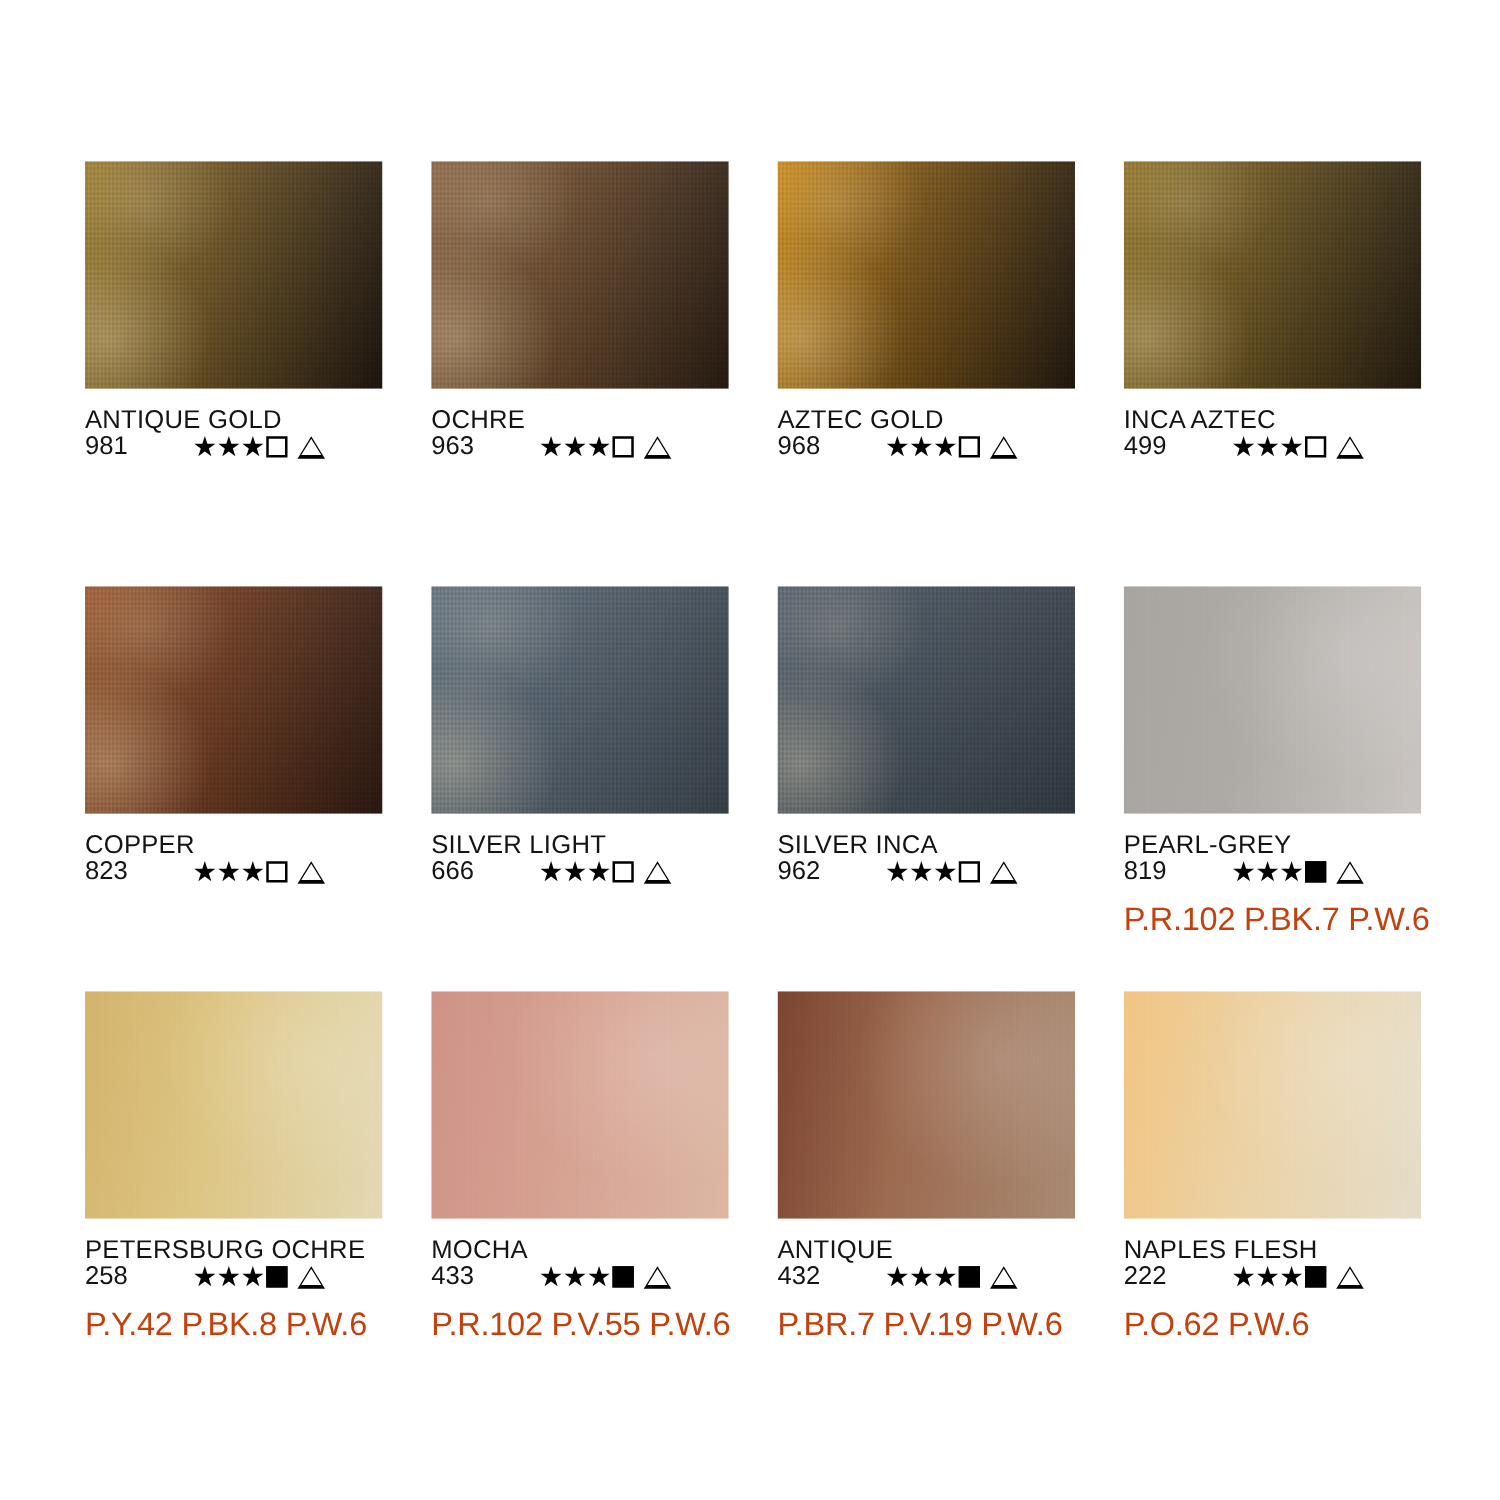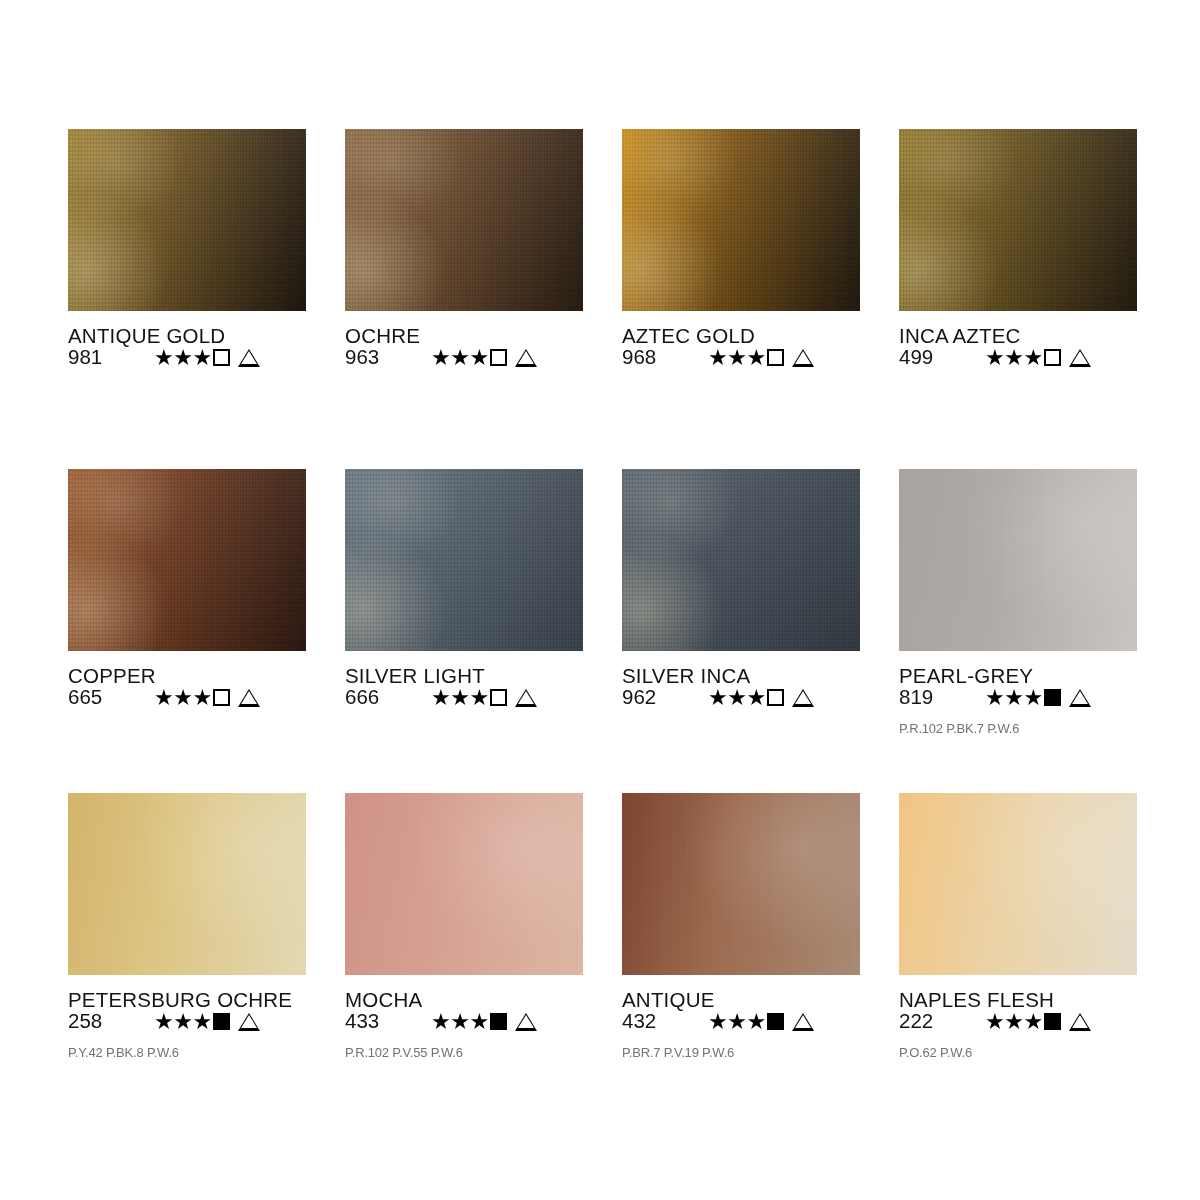--- a/index.html
+++ b/index.html
@@ -149,24 +149,24 @@
     left: -8px;
     top: 2.6px;
     width: 0;
     height: 0;
     border-left: 8px solid transparent;
     border-right: 8px solid transparent;
     border-bottom: 13.4px solid #fff;
   }
 
   .pigments {
-    font-size: 13px;
+    font-size: 26px;
     line-height: 1;
     margin-top: 13px;
-    color: #737373;
+    color: #c2410c;
     white-space: nowrap;
     letter-spacing: -0.2px;
   }
 </style>
 </head>
 <body>
 
 <div class="sheet">
   <div class="grid">
     <div class="grid-row r1">
@@ -254,21 +254,21 @@
     <div class="grid-row r2">
         <div class="swatch-cell">
           <div class="chip">
             <div class="base" style="background: linear-gradient(100deg, rgb(154, 90, 49) 0%, rgb(110, 60, 34) 42%, rgb(46, 26, 18) 100%);"></div>
             <div class="sheen" style="background: radial-gradient(55% 70% at 8% 78%, rgba(255, 240, 200, 0.3), rgba(255, 240, 200, 0) 62%), radial-gradient(45% 50% at 20% 18%, rgba(255, 245, 215, 0.16), rgba(255, 245, 215, 0) 65%), linear-gradient(rgba(255, 255, 255, 0.05), rgba(0, 0, 0, 0.1));"></div>
             <div class="tooth"></div>
           </div>
           <div class="meta">
             <div class="name">COPPER</div>
             <div class="line2">
-              <div class="code">665</div>
+              <div class="code">823</div>
               <div class="symbols">
                 <span class="star">★</span>
                 <span class="star">★</span>
                 <span class="star">★</span>
                 <div class="sq"></div>
                 <div class="tri"></div>
               </div>
             </div>
           </div>
         </div>

